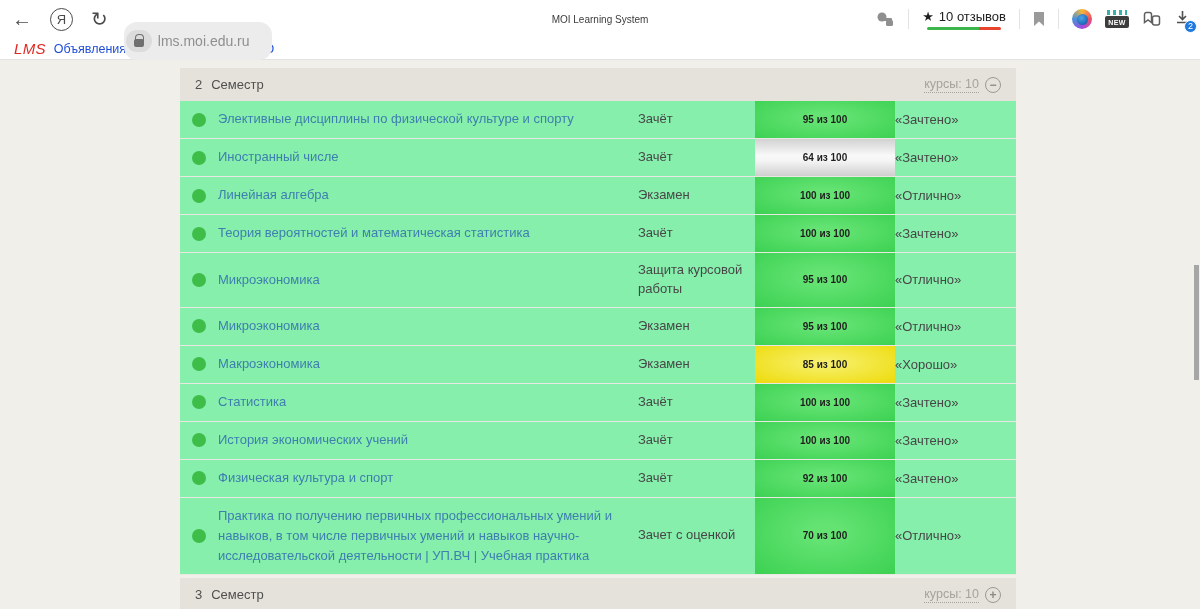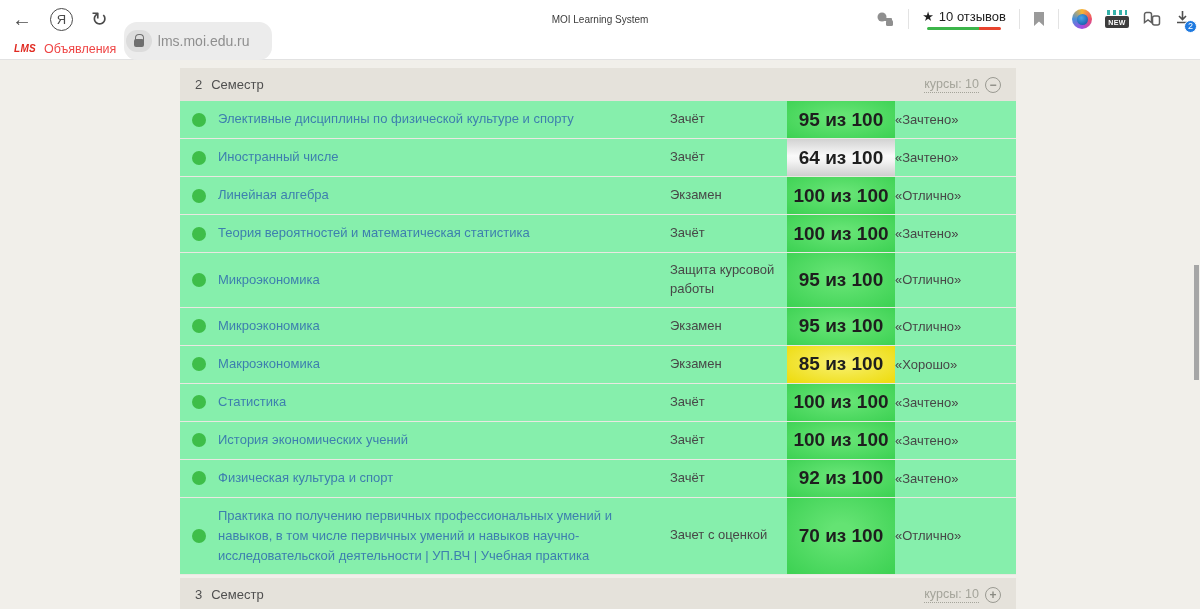--- a/index.html
+++ b/index.html
@@ -66,22 +66,22 @@
     background: #1f7ae0; color: #fff; font-size: 9px; display: flex; align-items: center; justify-content: center;
     border: 1.5px solid #fff;
   }
 
   
   .bookmarks {
     height: 22px; background: #fff; display: flex; align-items: center; gap: 28px;
     padding: 0 14px; border-bottom: 1px solid #e2e2e2;
   }
   .bm-item { display: flex; align-items: center; gap: 8px; cursor: pointer; }
-  .bm-item-label { font-size: 12.5px; color: #ef4444; }
-  .lms-logo { color: #e02920; font-size: 10px; font-weight: bold; letter-spacing: 0.3px; font-style: italic; }
+  .bm-item-label { font-size: 12.5px; color: #1d4ed8; }
+  .lms-logo { color: #e02920; font-size: 15px; font-weight: normal; letter-spacing: 0.3px; font-style: italic; }
   .inpsycho-logo {
     width: 15px; height: 15px; background: #d23530; border-radius: 2px;
     display: flex; align-items: center; justify-content: center; color: #fff; font-size: 8px;
   }
 
   
   .content { position: relative; height: 549px; background: #f1efea; overflow: hidden; }
   .gradebook { position: absolute; left: 180px; top: 8px; width: 836px; }
 
   .section-bar {
@@ -104,22 +104,22 @@
     display: flex; align-items: stretch; background: #86efac;
     border-bottom: 1px solid #eae8e2; min-height: 38px;
   }
   .cell { display: flex; align-items: center; }
   .cell-dot { width: 38px; justify-content: center; flex: none; }
   .status-dot { width: 14px; height: 14px; border-radius: 50%; background: #3ebe49; }
   .cell-course { flex: 1 1 auto; padding: 8px 10px 8px 0; }
   .course-link { color: #3d7fae; font-size: 13px; line-height: 1.55; text-decoration: none; cursor: pointer; }
   .cell-exam { width: 117px; flex: none; color: #474747; font-size: 13px; line-height: 1.45; padding: 8px 4px 8px 0; }
   .cell-score {
-    width: 108px; flex: none; justify-content: center;
-    font-size: 19px; font-weight: 600; color: #1e1e1e; text-align: center;
+    width: 140px; flex: none; justify-content: center;
+    font-size: 10px; font-weight: 600; color: #1e1e1e; text-align: center;
   }
   .badge-green { background: radial-gradient(ellipse at 50% 45%, #64e373 15%, #3ed254 95%); }
   .badge-yellow { background: radial-gradient(ellipse at 50% 45%, #f7ef68 10%, #eedd14 90%); }
   .badge-gray { background: linear-gradient(180deg, #d2d2d2 0%, #f9f9f9 45%, #f4f4f4 60%, #cfcfcf 100%); }
   .cell-grade { width: 121px; flex: none; color: #474747; font-size: 13px; }
 
   .section-bar.footer { margin-top: 3px; }
 
   
   .scrollbar-thumb {

